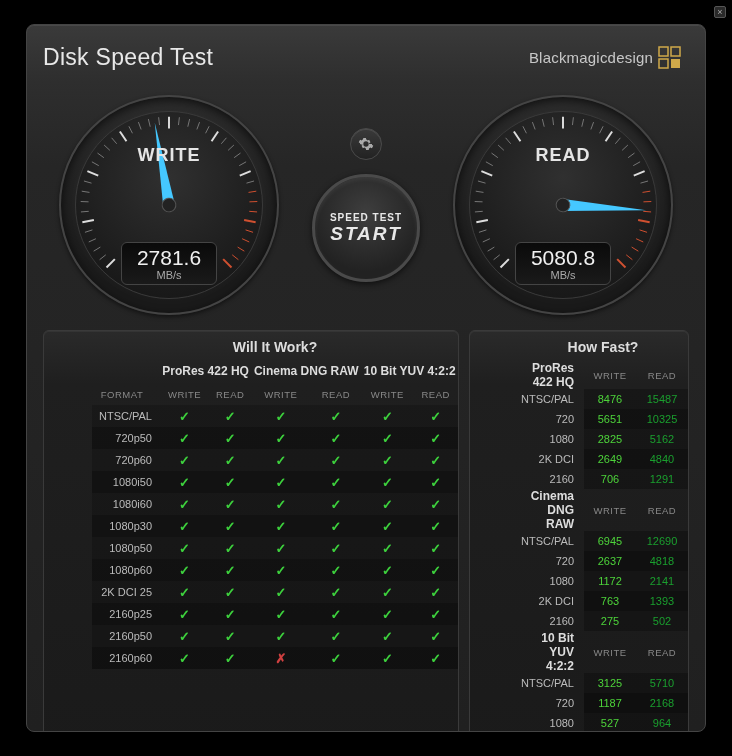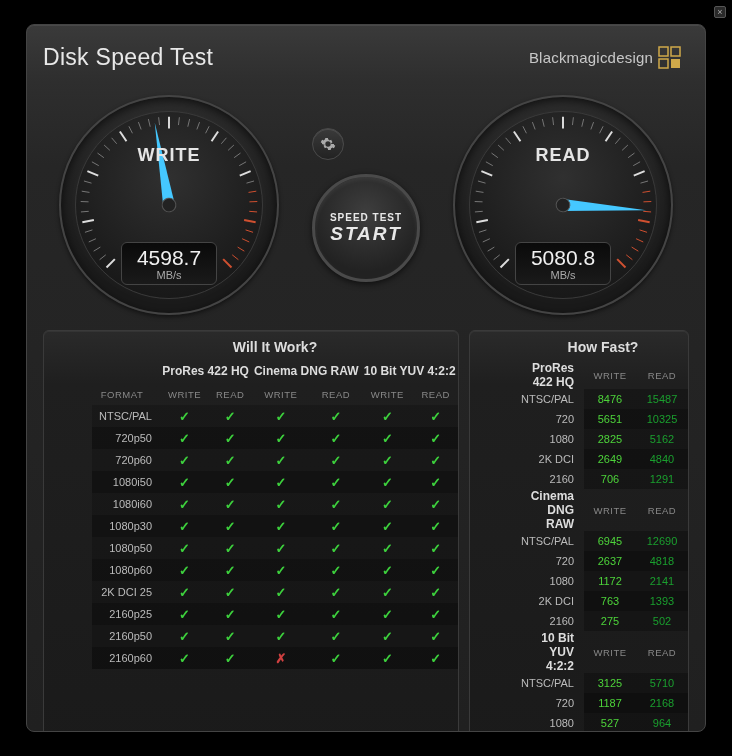--- a/index.html
+++ b/index.html
@@ -102,21 +102,21 @@
   line-height: 1;
 }
 .gauge-unit {
   font-size: 11px;
   color: #aaa;
   line-height: 1.3;
 }
 .center-controls {
   display: flex;
   flex-direction: column;
-  align-items: flex-start;
+  align-items: center;
   gap: 14px;
 }
 .gear-btn {
   width: 32px; height: 32px;
   border-radius: 50%;
   background: linear-gradient(180deg,#3a3a3a,#222);
   border: 1px solid #4a4a4a;
   box-shadow: inset 0 1px 0 rgba(255,255,255,0.1);
   display: flex; align-items: center; justify-content: center;
   cursor: pointer;
@@ -250,21 +250,21 @@
             <line x1="174.39598833222112" y1="160.76570384340633" x2="180.6785237792671" y2="165.71845543788498" stroke="#d05030" stroke-width="1"></line>
             <line x1="165.15432893255075" y1="165.15432893255064" x2="173.63961030678934" y2="173.6396103067892" stroke="#d05030" stroke-width="2"></line>
           </g>
         <g transform="translate(110,110) rotate(260.172)">
           <polygon points="0,-6 85,0 0,6" fill="#45c8ff"></polygon>
           <circle r="7" fill="#222" stroke="#555"></circle>
         </g>
       </svg>
       <div class="gauge-label">WRITE</div>
       <div class="gauge-readout">
-        <div class="gauge-value">4598.7</div>
+        <div class="gauge-value">2781.6</div>
         <div class="gauge-unit">MB/s</div>
       </div>
     </div>
 
     <div class="center-controls">
       <div class="gear-btn">
         <svg width="16" height="16" viewBox="0 0 24 24">
           <path fill="#aaa" d="M12 8a4 4 0 100 8 4 4 0 000-8zm9 4a7 7 0 01-.1 1.2l2 1.6-2 3.4-2.4-.8a7 7 0 01-2 1.2l-.4 2.4h-4l-.4-2.4a7 7 0 01-2-1.2l-2.4.8-2-3.4 2-1.6A7 7 0 013 12a7 7 0 01.1-1.2l-2-1.6 2-3.4 2.4.8a7 7 0 012-1.2L7.9 3h4l.4 2.4a7 7 0 012 1.2l2.4-.8 2 3.4-2 1.6c.1.4.1.8.1 1.2z"></path>
         </svg>
       </div>

